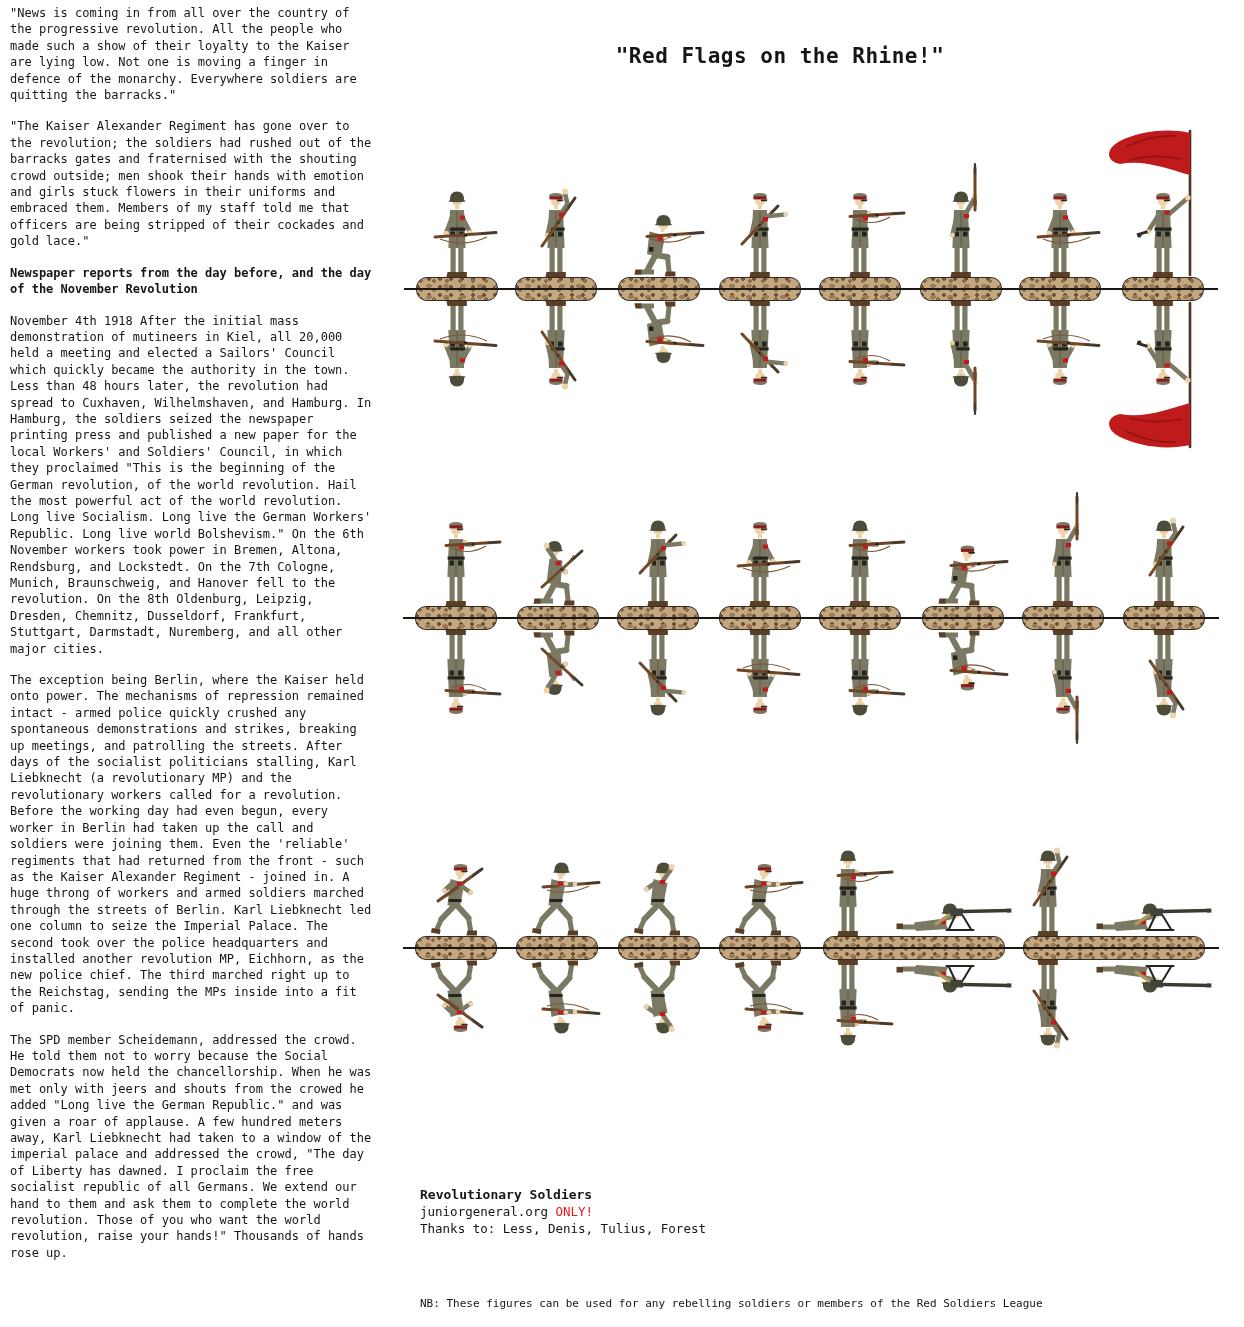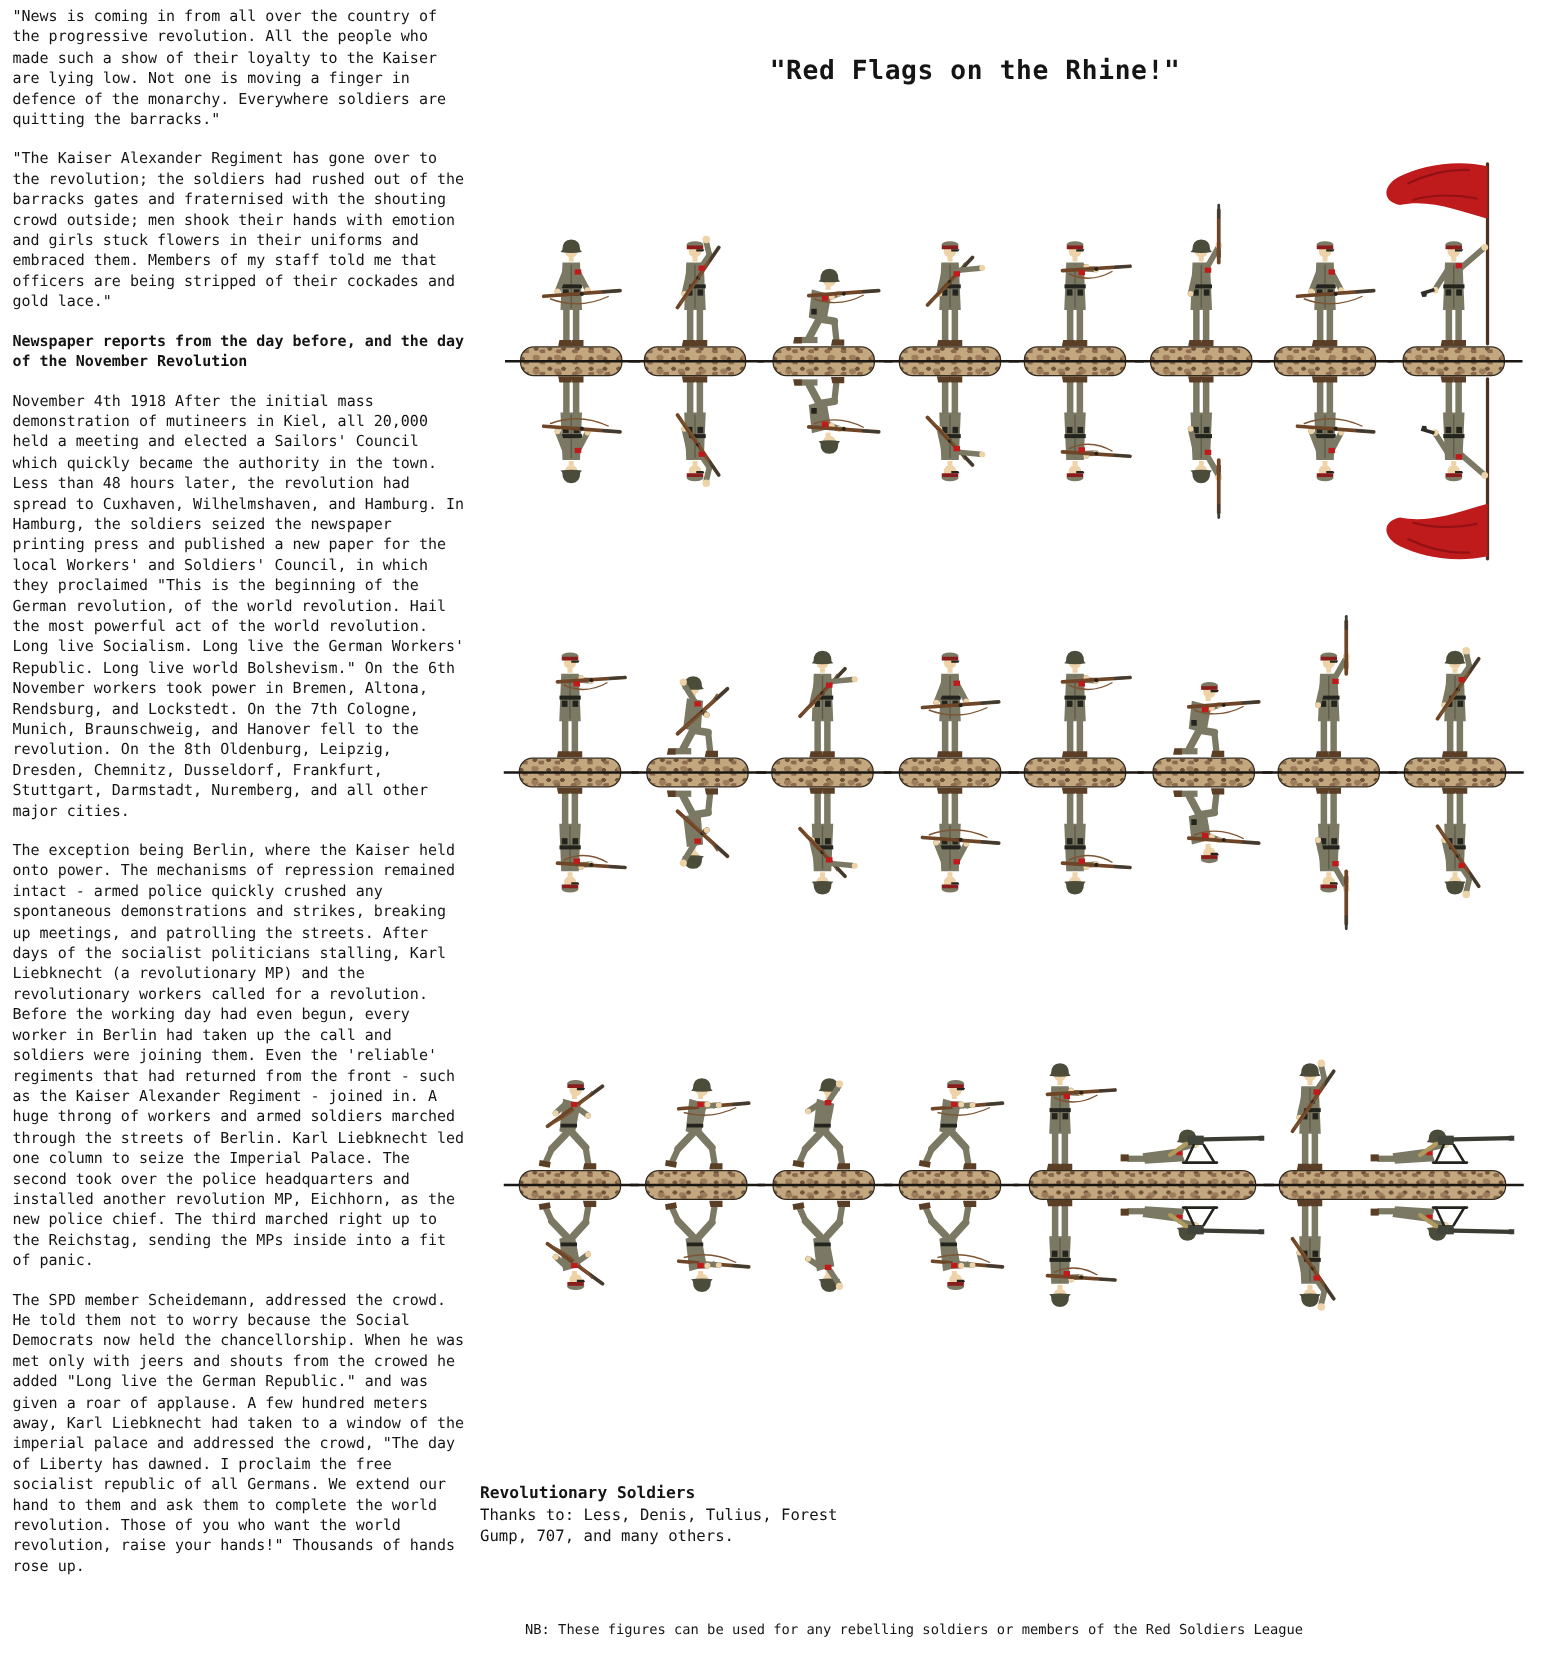--- a/index.html
+++ b/index.html
@@ -13,21 +13,21 @@
     font-size:12px;line-height:16.4px;
   }
   .article p{margin:0 0 15px 0;}
   .article .hd{font-weight:bold;}
   .bold{font-weight:normal;}
   .sheet-title{
     position:absolute;left:385px;top:44px;width:790px;
     text-align:center;font-size:21px;font-weight:bold;letter-spacing:0.5px;
   }
   .credits{
-    position:absolute;left:384px;top:1186px;width:420px;
+    position:absolute;left:420px;top:1186px;width:420px;
     font-size:12.5px;line-height:17px;
   }
   .credits .cap{font-weight:bold;font-size:13px;}
   .nb{
     position:absolute;left:420px;top:1297px;width:700px;
     font-size:11px;line-height:14px;
   }
   #sheet{position:absolute;left:0;top:0;width:1244px;height:1327px;}
   .fig-base{
     position:absolute;height:24px;box-sizing:border-box;
@@ -1227,17 +1227,17 @@
       <rect x="193" y="89.6" width="4.4" height="4" fill="#3c3c35"></rect>
       <line x1="141" y1="97" x2="134.5" y2="111" stroke="#24241e" stroke-width="2" stroke-linecap="round"></line>
       <line x1="149" y1="97" x2="157.5" y2="111" stroke="#24241e" stroke-width="2" stroke-linecap="round"></line>
       <line x1="132.5" y1="111" x2="159.5" y2="111" stroke="#24241e" stroke-width="2.2" stroke-linecap="round"></line>
       <line x1="135" y1="96" x2="122" y2="105" stroke="#b09a5e" stroke-width="3.2" stroke-linecap="round"></line>
     </svg>
   </div>
 
 <div class="credits">
   <div class="cap">Revolutionary Soldiers</div>
+  <div><span>juniorgeneral.org </span><span class="bold" id="only-word" style="color: rgb(232, 19, 29);">ONLY!</span></div>
   <div>Thanks to: Less, Denis, Tulius, Forest</div>
-  <div>Gump, 707, and many others.</div>
 </div>
 
 <div class="nb">NB: These figures can be used for any rebelling soldiers or members of the Red Soldiers League</div>
 
 </body></html>

